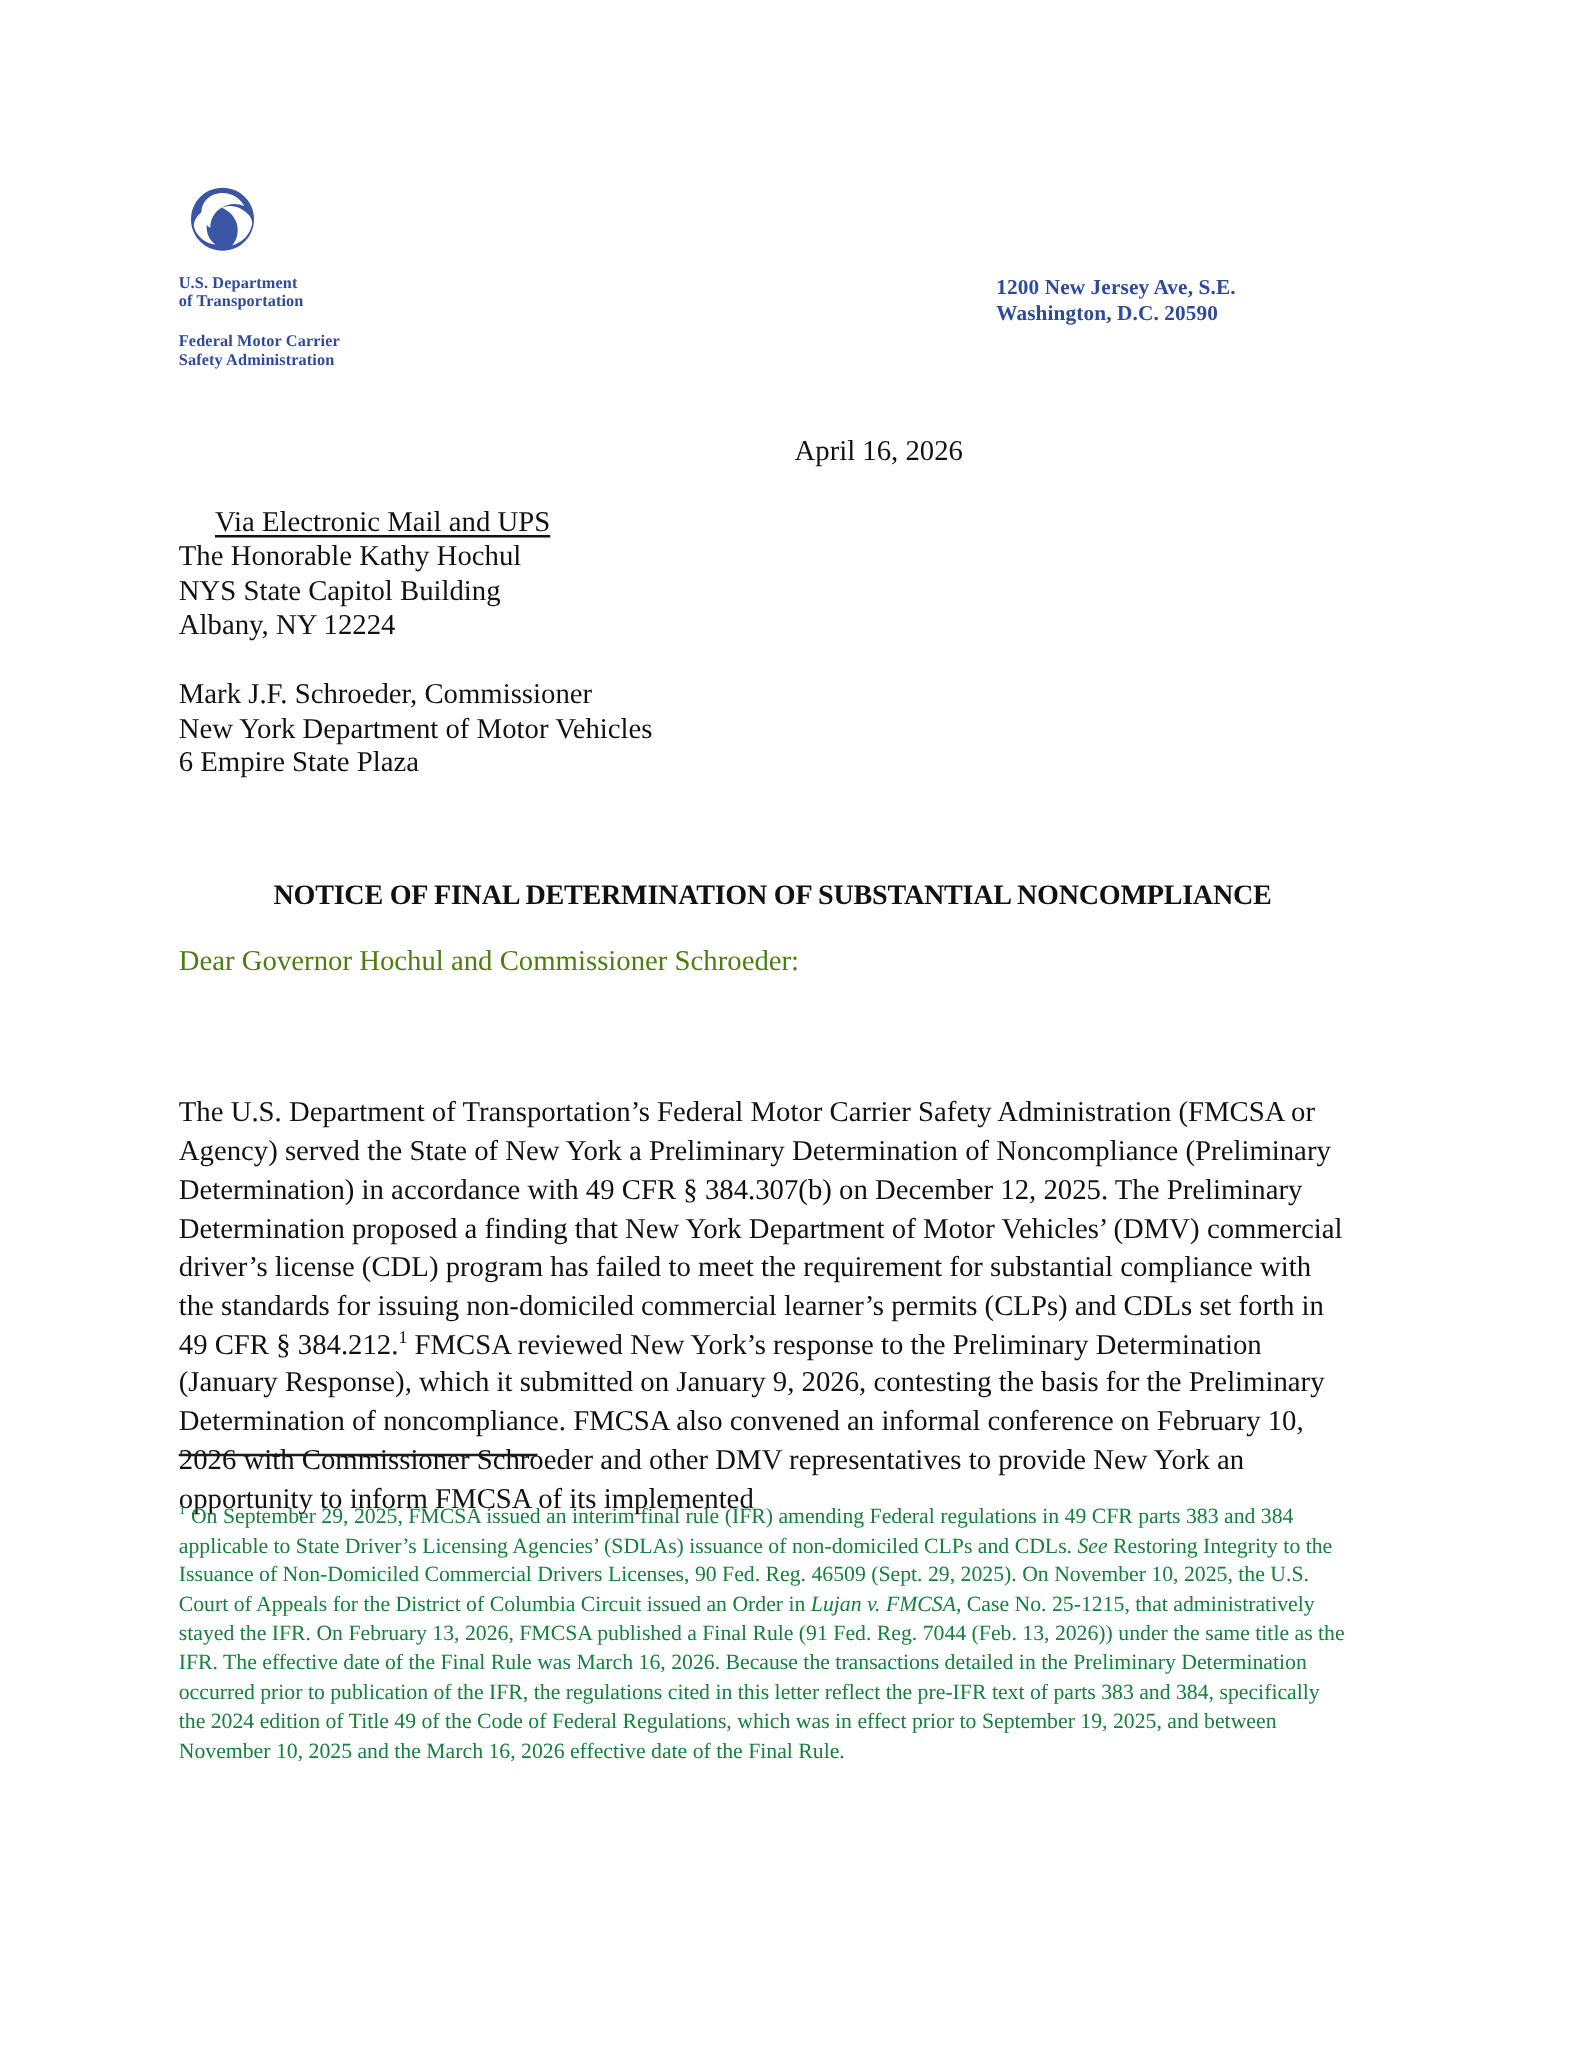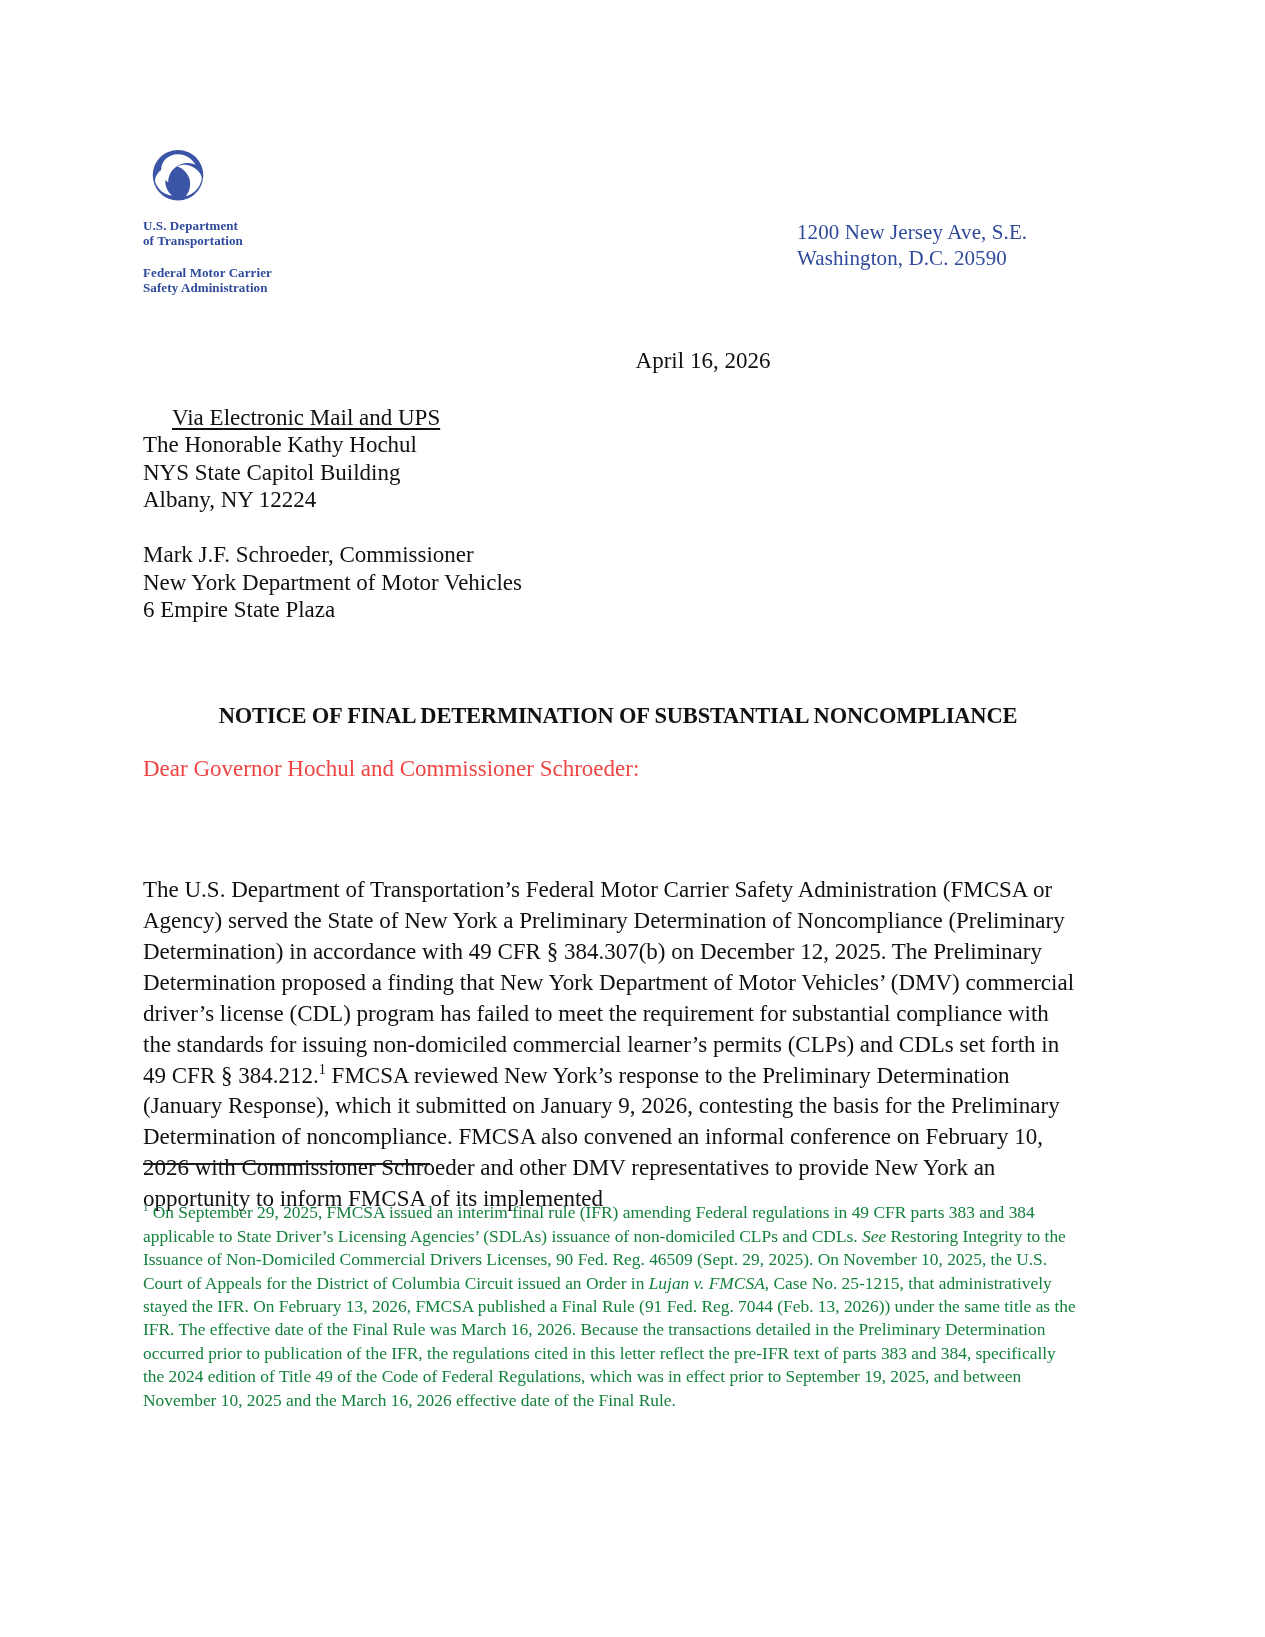--- a/index.html
+++ b/index.html
@@ -49,22 +49,22 @@
   }
   .agency-block .gap {
     height: 16px;
   }
 
   .hq-address {
     position: absolute;
     left: 797px;
     top: 219px;
     color: #2f4a9b;
-    font-weight: normal;
-    font-size: 21px;
+    font-weight: bold;
+    font-size: 17px;
     line-height: 1.25;
     letter-spacing: 0.1px;
   }
 
   
   .date-line {
     position: absolute;
     left: 0;
     top: 348px;
     width: 1251px;
@@ -106,21 +106,21 @@
     letter-spacing: -0.2px;
     color: #111;
   }
 
   
   .salutation {
     position: absolute;
     left: 143px;
     top: 756px;
     font-size: 23px;
-    color: #ef4444;
+    color: #4d7c0f;
   }
   .body-par {
     position: absolute;
     left: 143px;
     top: 852px;
     width: 932px;
     font-size: 23px;
     line-height: 1.345;
     color: #111;
     text-align: left;

